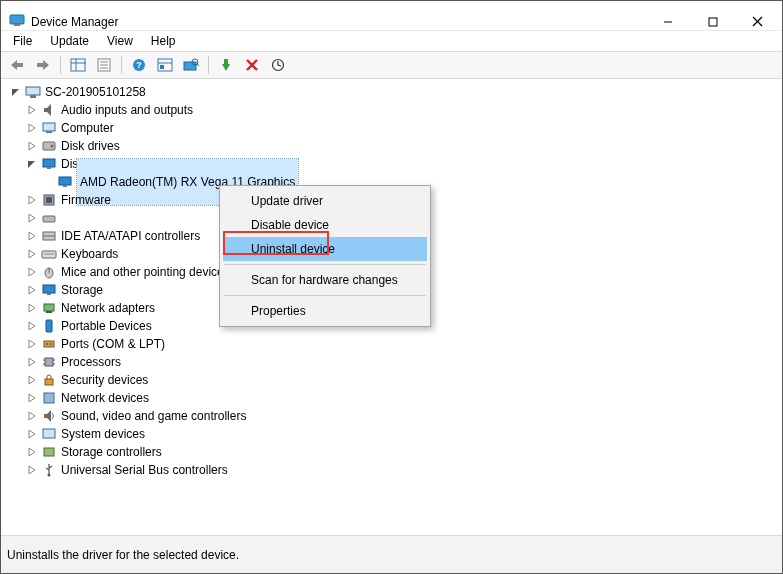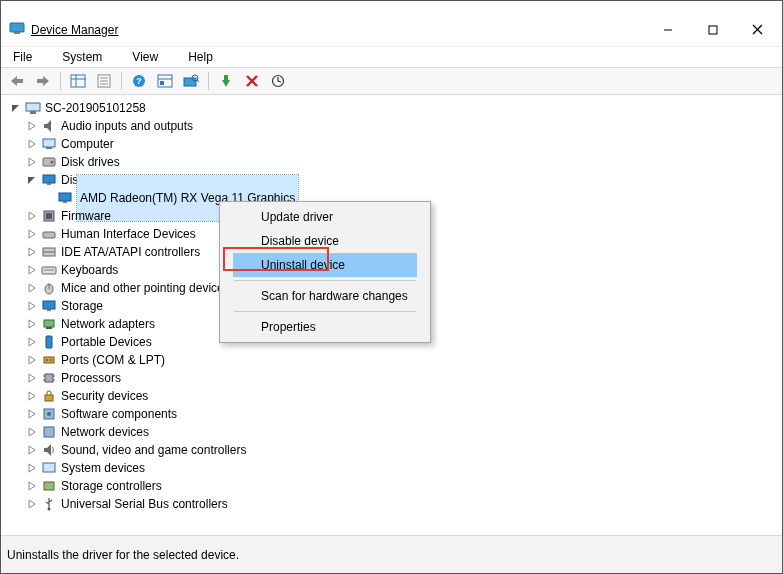--- a/index.html
+++ b/index.html
@@ -13,42 +13,41 @@
   .window {
     width: 783px;
     height: 574px;
     border: 1px solid #555;
     display: flex;
     flex-direction: column;
     position: relative;
     background: #fff;
   }
   .titlebar {
-    height: 46px;
+    height: 30px;
     display: flex;
     align-items: center;
     padding: 12px 2px 0 8px;
     background: #fff;
     border-bottom: 1px solid #eaeaea;
-    text-decoration: underline;
   }
   .titlebar .icon { margin-right: 6px; }
   .titlebar .title { flex: 1; font-size: 12px; }
   .win-btns { display: flex; }
   .win-btn {
     width: 45px; height: 29px;
     display: flex; align-items: center; justify-content: center;
     font-family: inherit;
   }
   .menubar {
     height: 20px;
     display: flex;
     align-items: center;
     padding: 0 4px;
-    gap: 14px;
+    gap: 2px;
     background: #fff;
   }
   .menubar .mi { padding: 2px 8px; font-size: 12px; }
   .toolbar {
     height: 28px;
     display: flex;
     align-items: center;
     padding: 0 4px;
     gap: 2px;
     border-top: 1px solid #d9d9d9;
@@ -92,21 +91,21 @@
   .label { font-size: 12px; }
   .selected {
     background: #cde8ff;
     outline: 1px dotted #7aa7c7;
   }
   .ctxmenu {
     position: absolute;
     background: #f2f2f2;
     border: 1px solid #a7a7a7;
     box-shadow: 3px 3px 6px rgba(0,0,0,.25);
-    padding: 3px 13px;
+    padding: 3px 3px;
     font-size: 12px;
     z-index: 10;
   }
   .ctxitem {
     padding: 5px 24px 5px 28px;
     white-space: nowrap;
   }
   .ctxitem.hl {
     background: #91c9f7;
   }
@@ -160,21 +159,21 @@
           <svg width="11" height="11">
             <line x1="1" y1="1" x2="10" y2="10" stroke="#000" stroke-width="1.2"></line>
             <line x1="10" y1="1" x2="1" y2="10" stroke="#000" stroke-width="1.2"></line>
           </svg>
         </div>
     </div>
   </div>
 
   <div class="menubar">
     <div class="mi">File</div>
-    <div class="mi">System</div>
+    <div class="mi">Update</div>
     <div class="mi">View</div>
     <div class="mi">Help</div>
   </div>
 
   <div class="toolbar">
     <div class="tbtn">
         <svg width="16" height="14">
           <path d="M8 2 L2 7 L8 12 Z" fill="#888"></path>
           <rect x="8" y="5" width="6" height="4" fill="#888"></rect>
         </svg>
@@ -355,21 +354,20 @@
         <span class="arrow">
           <svg width="8" height="10">
             <path d="M1 1 L7 5 L1 9 Z" fill="none" stroke="#888"></path>
           </svg>
         </span>
         <span class="devicon">
           <svg width="16" height="16">
             <rect x="2" y="6" width="12" height="6" rx="1" fill="#bbb" stroke="#666"></rect>
           </svg>
         </span>
-        <span class="label">Human Interface Devices</span>
       </div>
     <div class="row">
         <span class="spacer" style="width:22px"></span>
         <span class="arrow">
           <svg width="8" height="10">
             <path d="M1 1 L7 5 L1 9 Z" fill="none" stroke="#888"></path>
           </svg>
         </span>
         <span class="devicon">
           <svg width="16" height="16">
@@ -494,35 +492,20 @@
             <path d="M1 1 L7 5 L1 9 Z" fill="none" stroke="#888"></path>
           </svg>
         </span>
         <span class="devicon">
           <svg width="16" height="16">
             <rect x="4" y="7" width="8" height="6" fill="#d4a13a" stroke="#7a5a1a"></rect>
             <path d="M6 7v-2a2 2 0 1 1 4 0v2" fill="none" stroke="#7a5a1a"></path>
           </svg>
         </span>
         <span class="label">Security devices</span>
-      </div>
-    <div class="row">
-        <span class="spacer" style="width:22px"></span>
-        <span class="arrow">
-          <svg width="8" height="10">
-            <path d="M1 1 L7 5 L1 9 Z" fill="none" stroke="#888"></path>
-          </svg>
-        </span>
-        <span class="devicon">
-          <svg width="16" height="16">
-            <rect x="3" y="3" width="10" height="10" fill="#9ab8d4" stroke="#3d6a92"></rect>
-            <circle cx="8" cy="8" r="2" fill="#3d6a92"></circle>
-          </svg>
-        </span>
-        <span class="label">Software components</span>
       </div>
     <div class="row">
         <span class="spacer" style="width:22px"></span>
         <span class="arrow">
           <svg width="8" height="10">
             <path d="M1 1 L7 5 L1 9 Z" fill="none" stroke="#888"></path>
           </svg>
         </span>
         <span class="devicon">
           <svg width="16" height="16">

